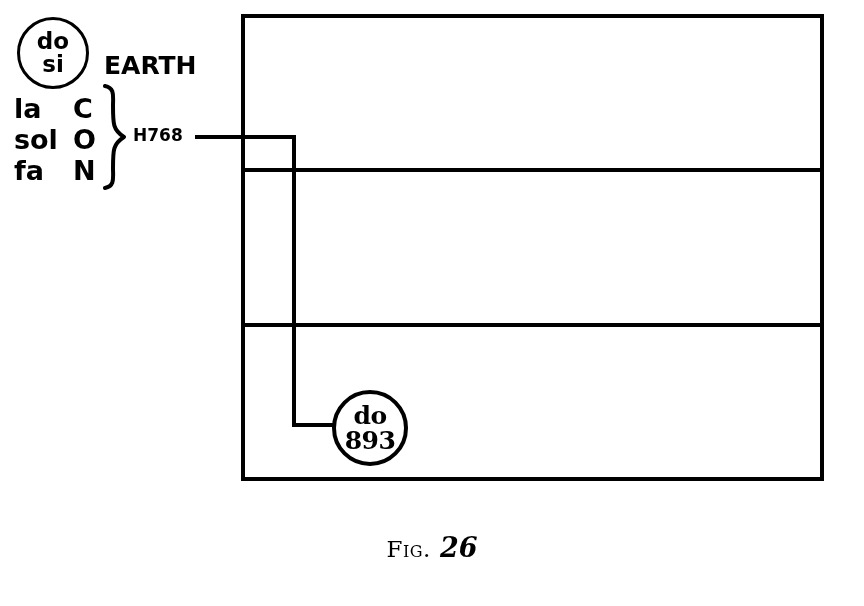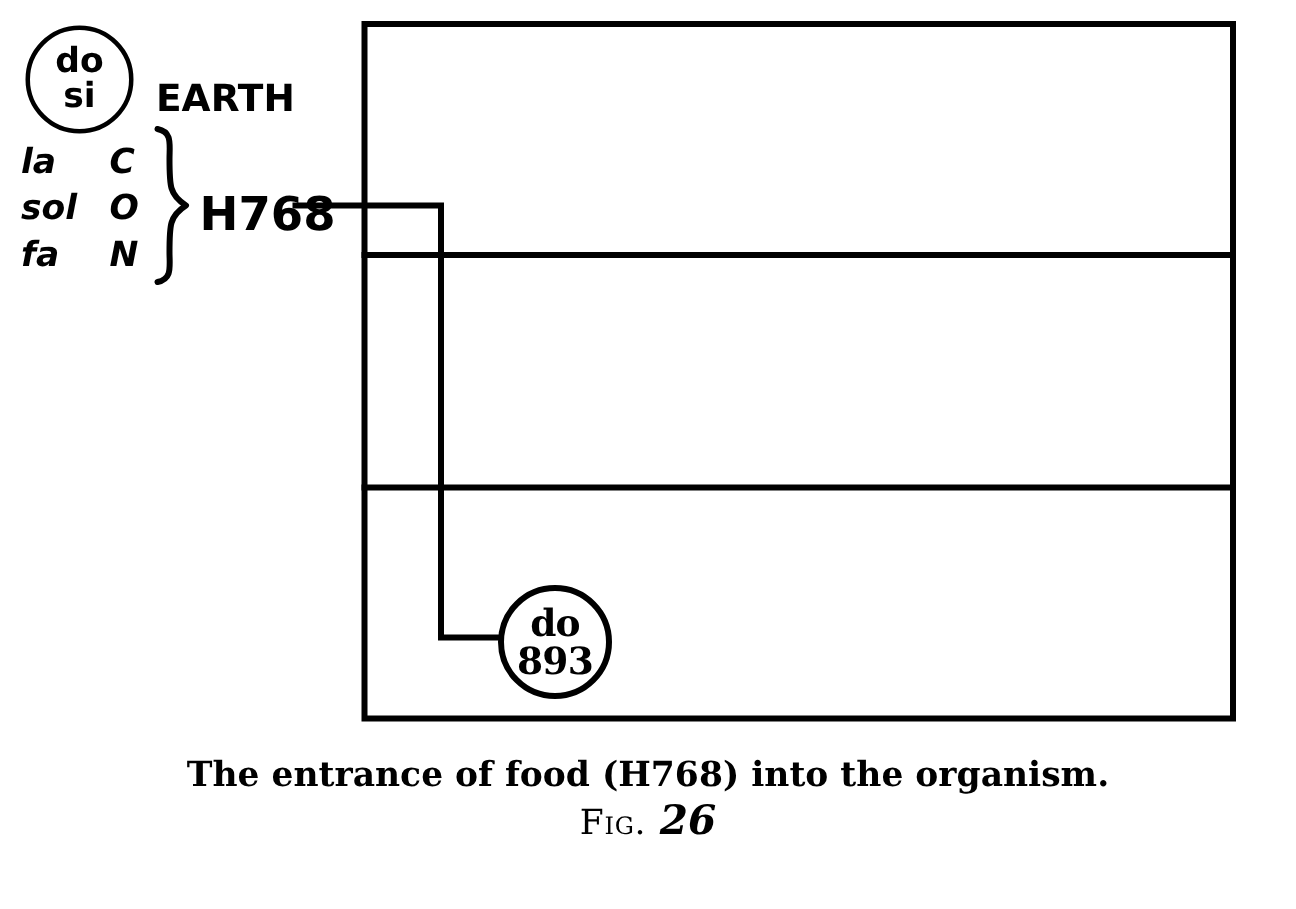--- a/index.html
+++ b/index.html
@@ -51,22 +51,21 @@
     font-size: 25px;
     letter-spacing: 0px;
     white-space: nowrap;
     margin-top: 35px;
   }
 
   .solfa-col {
     position: absolute;
     font-family: "DejaVu Sans", sans-serif;
     font-weight: bold;
-    font-size: 23px;
-    font-style: italic;
+    font-size: 27px;
   }
   #solfa-names { left: 14px; top: 93px; }
   #element-names { left: 73px; top: 93px; }
   .solfa-col .row {
     height: 31px;
     line-height: 31px;
     white-space: nowrap;
   }
 
   #brace {
@@ -76,21 +75,21 @@
     width: 32px;
     height: 106px;
   }
 
   #h768-label {
     position: absolute;
     left: 133px;
     top: 125px;
     font-family: "DejaVu Sans", sans-serif;
     font-weight: bold;
-    font-size: 31px;
+    font-size: 17px;
     white-space: nowrap;
   }
 
   
   #diagram-svg {
     position: absolute;
     left: 0;
     top: 0;
     width: 864px;
     height: 606px;
@@ -202,19 +201,18 @@
 
   <svg id="diagram-svg" viewBox="0 0 864 606" aria-hidden="true">
     <polyline points="195,137 294,137 294,425 338,425" fill="none" stroke="#000" stroke-width="4" stroke-linecap="butt" stroke-linejoin="miter"></polyline>
   </svg>
 
   <div class="note-circle" id="do768-circle">
     <span>do</span>
     <span>893</span>
   </div>
 
-  <div id="caption-main">The entrance of food (H768) into the organism.</div>
 
   <div id="fig-label">
     <span class="fig-word">Fig.</span><span class="fig-num">26</span>
   </div>
 
 </div>
 
 </body></html>

